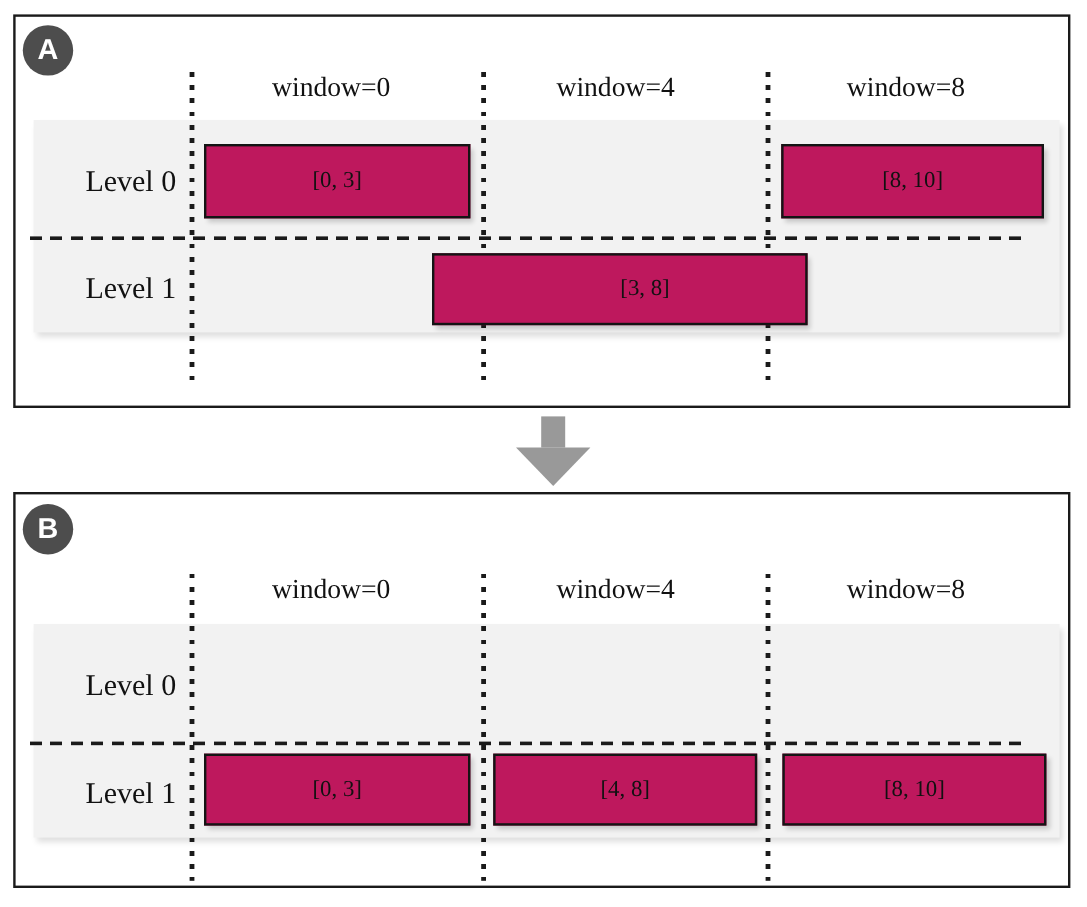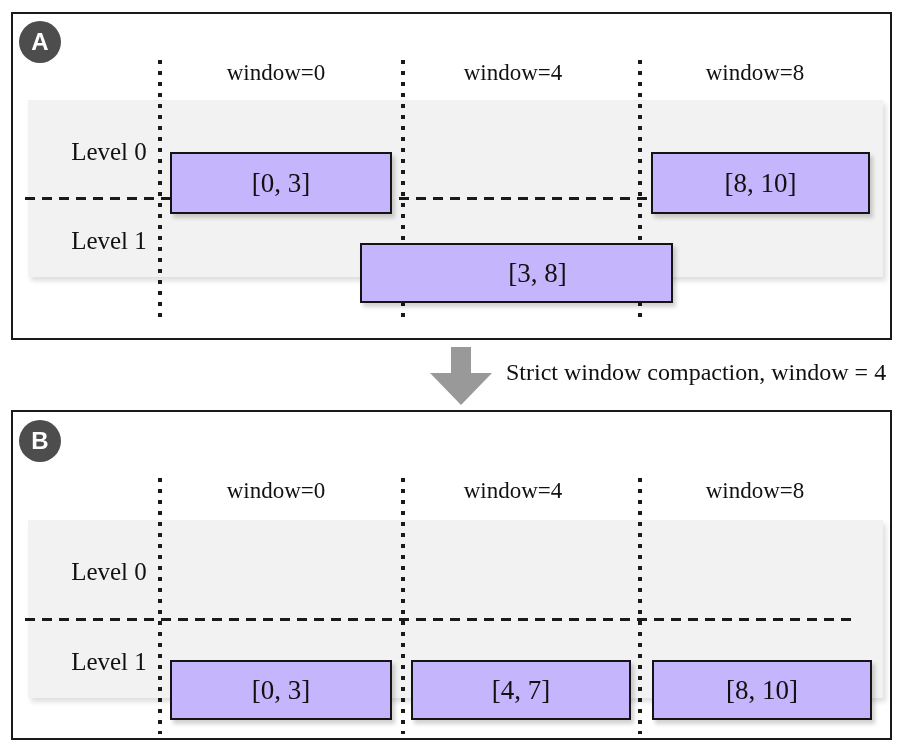--- a/index.html
+++ b/index.html
@@ -80,30 +80,29 @@
     width: 132px;
     height: 30px;
     text-align: center;
     font-size: 25px;
     line-height: 30px;
     color: #111111;
     white-space: nowrap;
   }
   .runbox {
     position: absolute;
-    background: #c4b5fd;
+    background: #be185d;
     border: 2.5px solid #141414;
     box-shadow: 3px 4px 4px rgba(0,0,0,0.18);
     display: flex;
     align-items: center;
     justify-content: center;
-    font-size: 27px;
+    font-size: 19px;
     color: #111111;
     white-space: nowrap;
-    margin-top: 32px;
   }
   .arrow-wrap {
     position: absolute;
     left: 430px;
     top: 347px;
     width: 62px;
     height: 58px;
   }
   .arrow-shaft {
     position: absolute;
@@ -158,38 +157,37 @@
     <div class="runbox" style="left:157px; top:106px; width:222px; height:62px;">[0, 3]</div>
     <div class="runbox" style="left:638px; top:106px; width:219px; height:62px;">[8, 10]</div>
 
     <div class="runbox" style="left:347px; top:197px; width:313px; height:60px;padding-left:42px;">[3, 8]</div>
   </section>
 
   <div class="arrow-wrap">
     <div class="arrow-shaft"></div>
     <div class="arrow-head"></div>
   </div>
-  <div class="transition-label">Strict window compaction, window = 4</div>
 
   <section class="panel" style="top:410px; height:330px;">
     <div class="badge" style="left:6px; top:8px;">B</div>
 
     <div class="band" style="top:108px; height:178px;"></div>
 
     <div class="dash" style="top:206px;"></div>
 
     <div class="dots" style="left:145px; top:66px; height:256px;"></div>
     <div class="dots" style="left:388px; top:66px; height:256px;"></div>
     <div class="dots" style="left:625px; top:66px; height:256px;"></div>
 
     <div class="hdr" style="left:147px; top:65px; width:232px;">window=0</div>
     <div class="hdr" style="left:390px; top:65px; width:220px;">window=4</div>
     <div class="hdr" style="left:627px; top:65px; width:230px;">window=8</div>
 
     <div class="rowlabel" style="top:145px;">Level 0</div>
     <div class="rowlabel" style="top:235px;">Level 1</div>
 
     <div class="runbox" style="left:157px; top:216px; width:222px; height:60px;">[0, 3]</div>
-    <div class="runbox" style="left:398px; top:216px; width:220px; height:60px;">[4, 7]</div>
+    <div class="runbox" style="left:398px; top:216px; width:220px; height:60px;">[4, 8]</div>
     <div class="runbox" style="left:639px; top:216px; width:220px; height:60px;">[8, 10]</div>
   </section>
 
 </div>
 
 </body></html>

